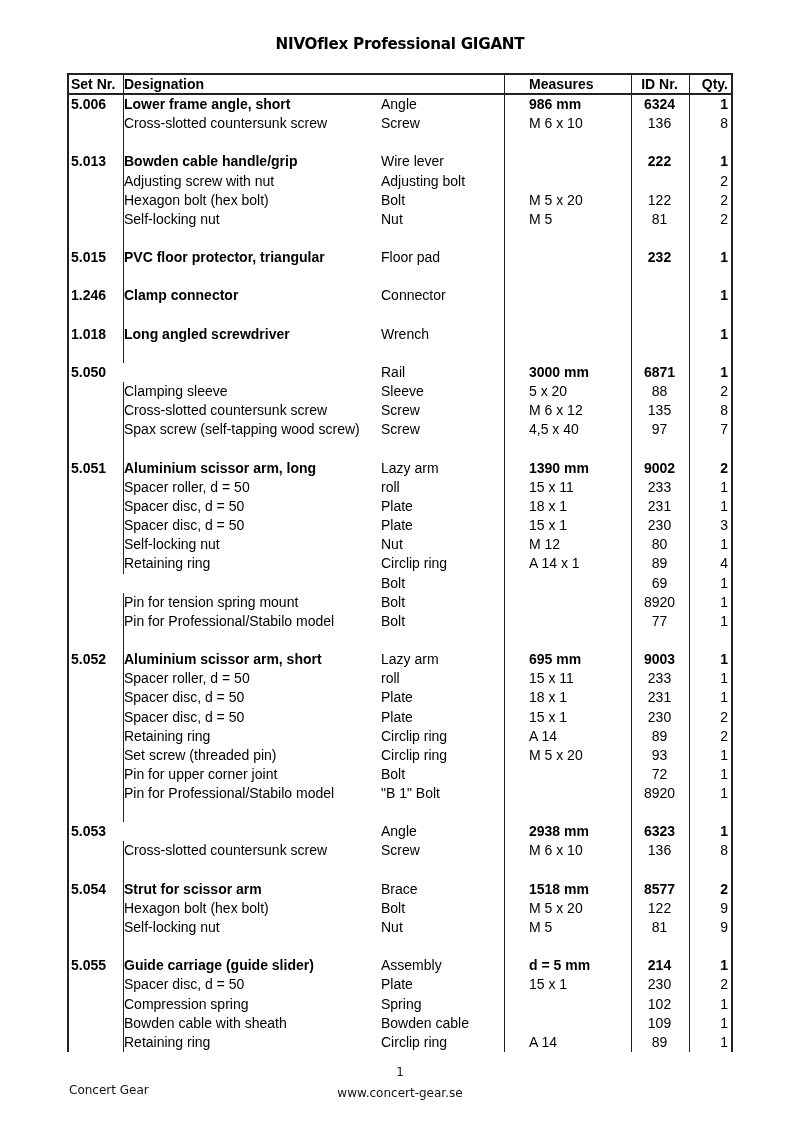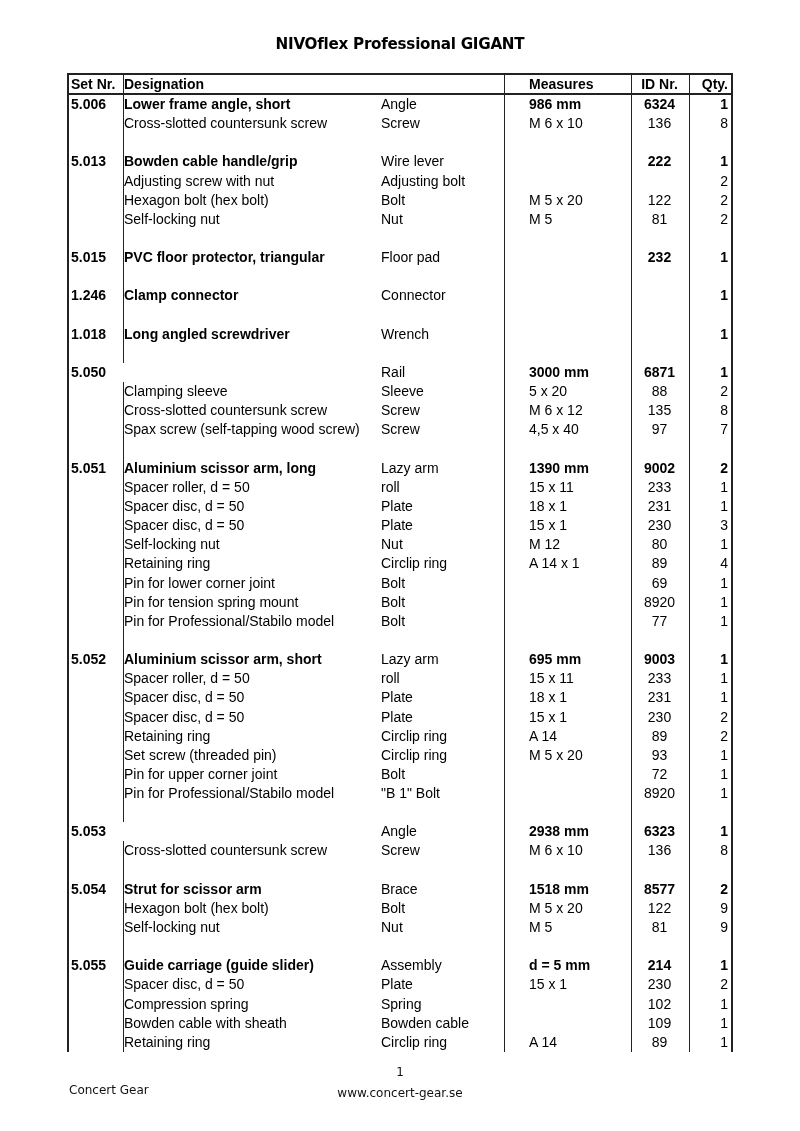--- a/index.html
+++ b/index.html
@@ -245,21 +245,20 @@
       <div class="row">
         <div class="cell c-set"></div>
         <div class="cell c-des">Retaining ring</div>
         <div class="cell c-type">Circlip ring</div>
         <div class="cell c-meas">A 14 x 1</div>
         <div class="cell c-id">89</div>
         <div class="cell c-qty">4</div>
       </div>
       <div class="row">
         <div class="cell c-set"></div>
-        <div class="cell c-des">Pin for lower corner joint</div>
         <div class="cell c-type">Bolt</div>
         <div class="cell c-meas"></div>
         <div class="cell c-id">69</div>
         <div class="cell c-qty">1</div>
       </div>
       <div class="row">
         <div class="cell c-set"></div>
         <div class="cell c-des">Pin for tension spring mount</div>
         <div class="cell c-type">Bolt</div>
         <div class="cell c-meas"></div>

